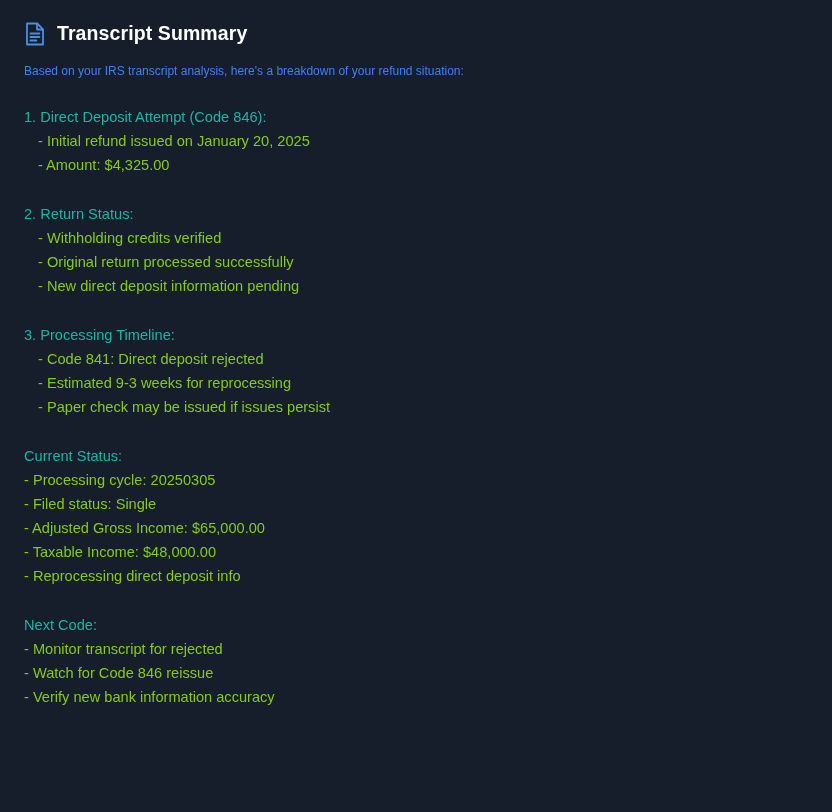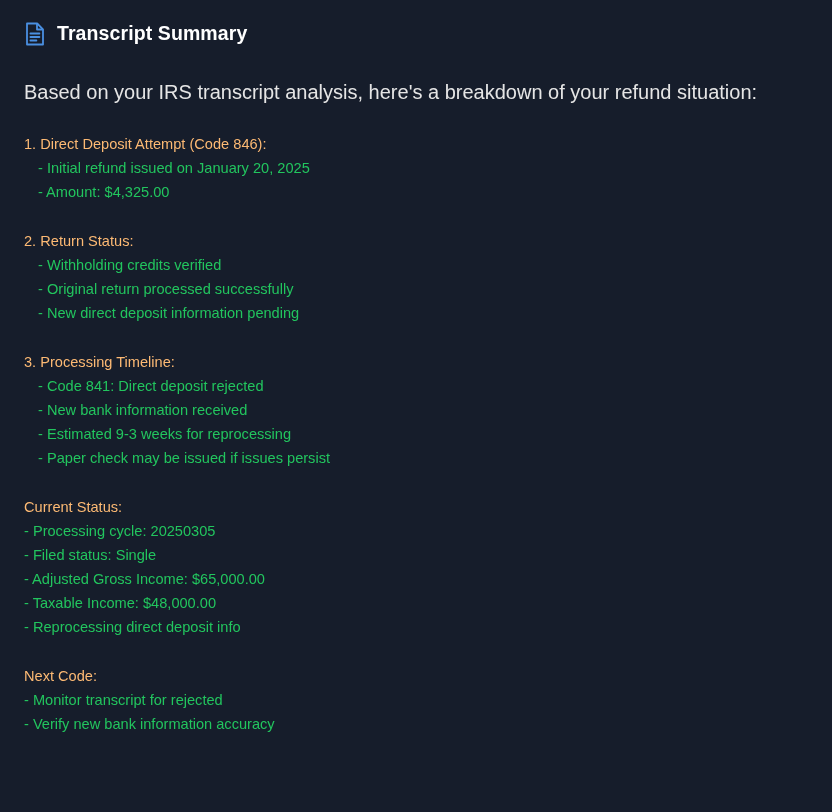--- a/index.html
+++ b/index.html
@@ -33,37 +33,37 @@
     display: block;
   }
   .title {
     font-size: 19.5px;
     font-weight: bold;
     letter-spacing: 0.1px;
     color: #ffffff;
     line-height: 1.2;
   }
   .intro {
-    margin-top: 31px;
-    font-size: 20px;
+    margin-top: 16px;
+    font-size: 12px;
     line-height: 1.5;
-    color: #e5e5e5;
+    color: #3b82f6;
   }
   .block {
     margin-top: 25px;
   }
   .block-heading {
     font-size: 14.6px;
     line-height: 24px;
-    color: #fdba74;
+    color: #14b8a6;
   }
   .bullet {
     font-size: 14.6px;
     line-height: 24px;
-    color: #22c55e;
+    color: #84cc16;
     padding-left: 14px;
   }
   .bullet.flush {
     padding-left: 0;
   }
 </style>
 </head>
 <body>
 
 <div class="panel">
@@ -90,33 +90,33 @@
   <div class="block">
     <div class="block-heading">2. Return Status:</div>
     <div class="bullet">- Withholding credits verified</div>
     <div class="bullet">- Original return processed successfully</div>
     <div class="bullet">- New direct deposit information pending</div>
   </div>
 
   <div class="block">
     <div class="block-heading">3. Processing Timeline:</div>
     <div class="bullet">- Code 841: Direct deposit rejected</div>
-    <div class="bullet">- New bank information received</div>
     <div class="bullet">- Estimated 9-3 weeks for reprocessing</div>
     <div class="bullet">- Paper check may be issued if issues persist</div>
   </div>
 
   <div class="block">
     <div class="block-heading">Current Status:</div>
     <div class="bullet flush">- Processing cycle: 20250305</div>
     <div class="bullet flush">- Filed status: Single</div>
     <div class="bullet flush">- Adjusted Gross Income: $65,000.00</div>
     <div class="bullet flush">- Taxable Income: $48,000.00</div>
     <div class="bullet flush">- Reprocessing direct deposit info</div>
   </div>
 
   <div class="block">
     <div class="block-heading">Next Code:</div>
     <div class="bullet flush">- Monitor transcript for rejected</div>
+    <div class="bullet flush">- Watch for Code 846 reissue</div>
     <div class="bullet flush">- Verify new bank information accuracy</div>
   </div>
 
 </div>
 
 </body></html>

